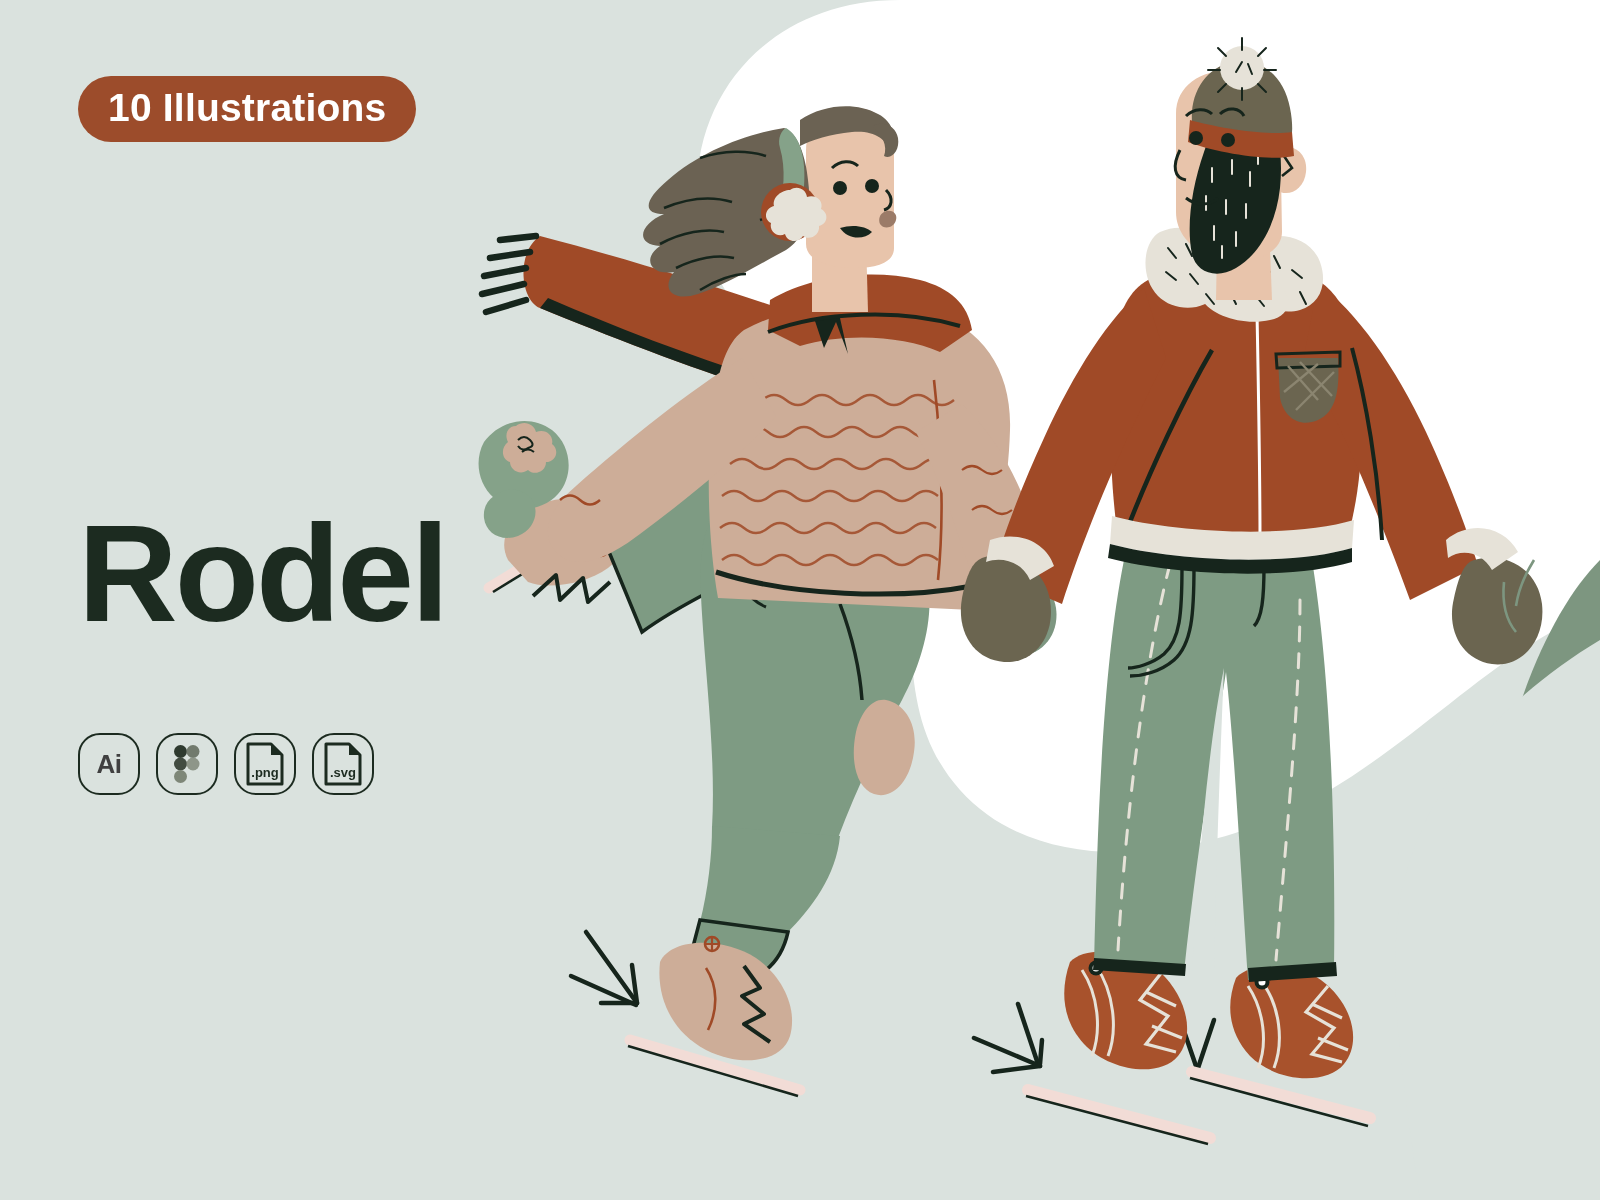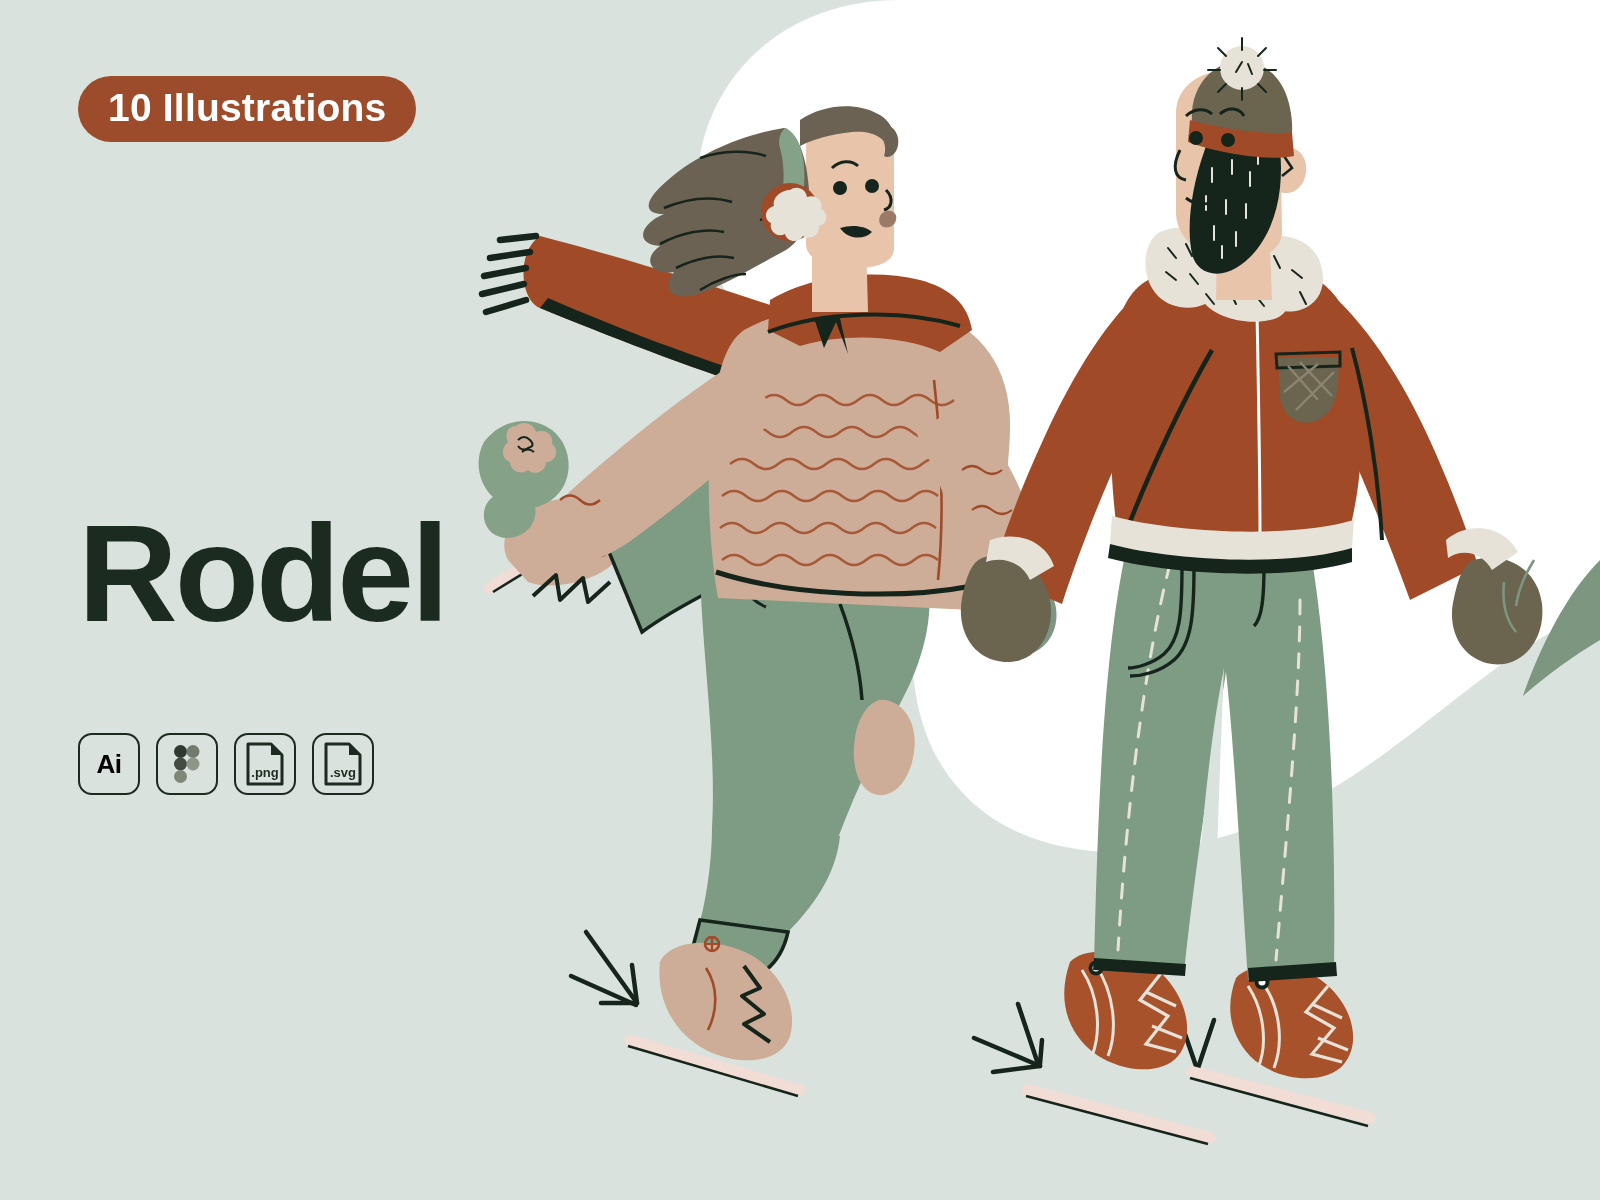--- a/index.html
+++ b/index.html
@@ -47,23 +47,23 @@
     font-weight:700;
     letter-spacing:-1px;
     line-height:1;
     white-space:nowrap;
   }
 
   .formats { position:absolute; left:78px; top:733px; display:flex; gap:16px; }
   .fmt {
     width:62px; height:62px;
     border:2.6px solid #1c2b20;
-    border-radius:14px;
+    border-radius:22px;
     display:flex; align-items:center; justify-content:center;
-    color:#000000;
+    color:#404040;
     background:transparent;
   }
   .fmt-txt { font-size:26px; font-weight:700; letter-spacing:-.5px; }
   .fmt svg { display:block; }
 </style>
 </head>
 <body>
 
 <div id="stage">
 

